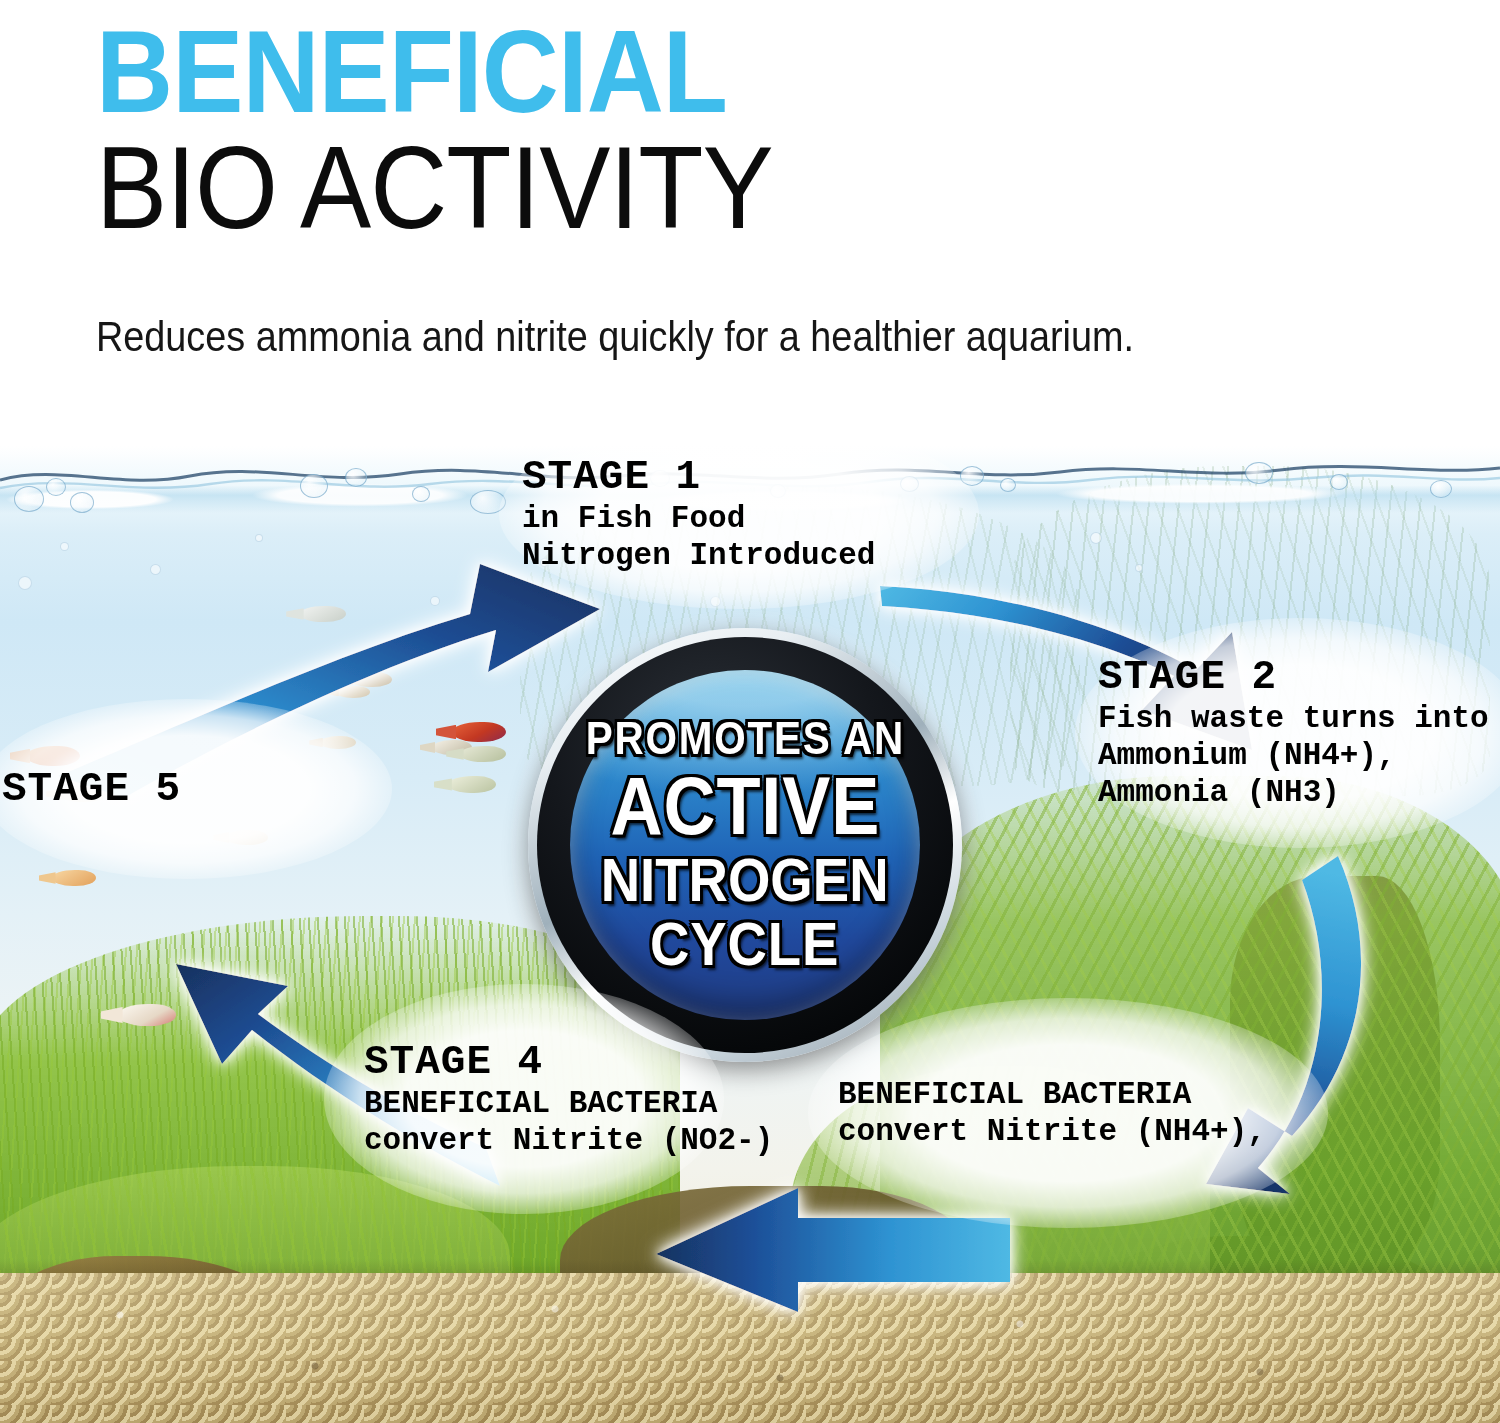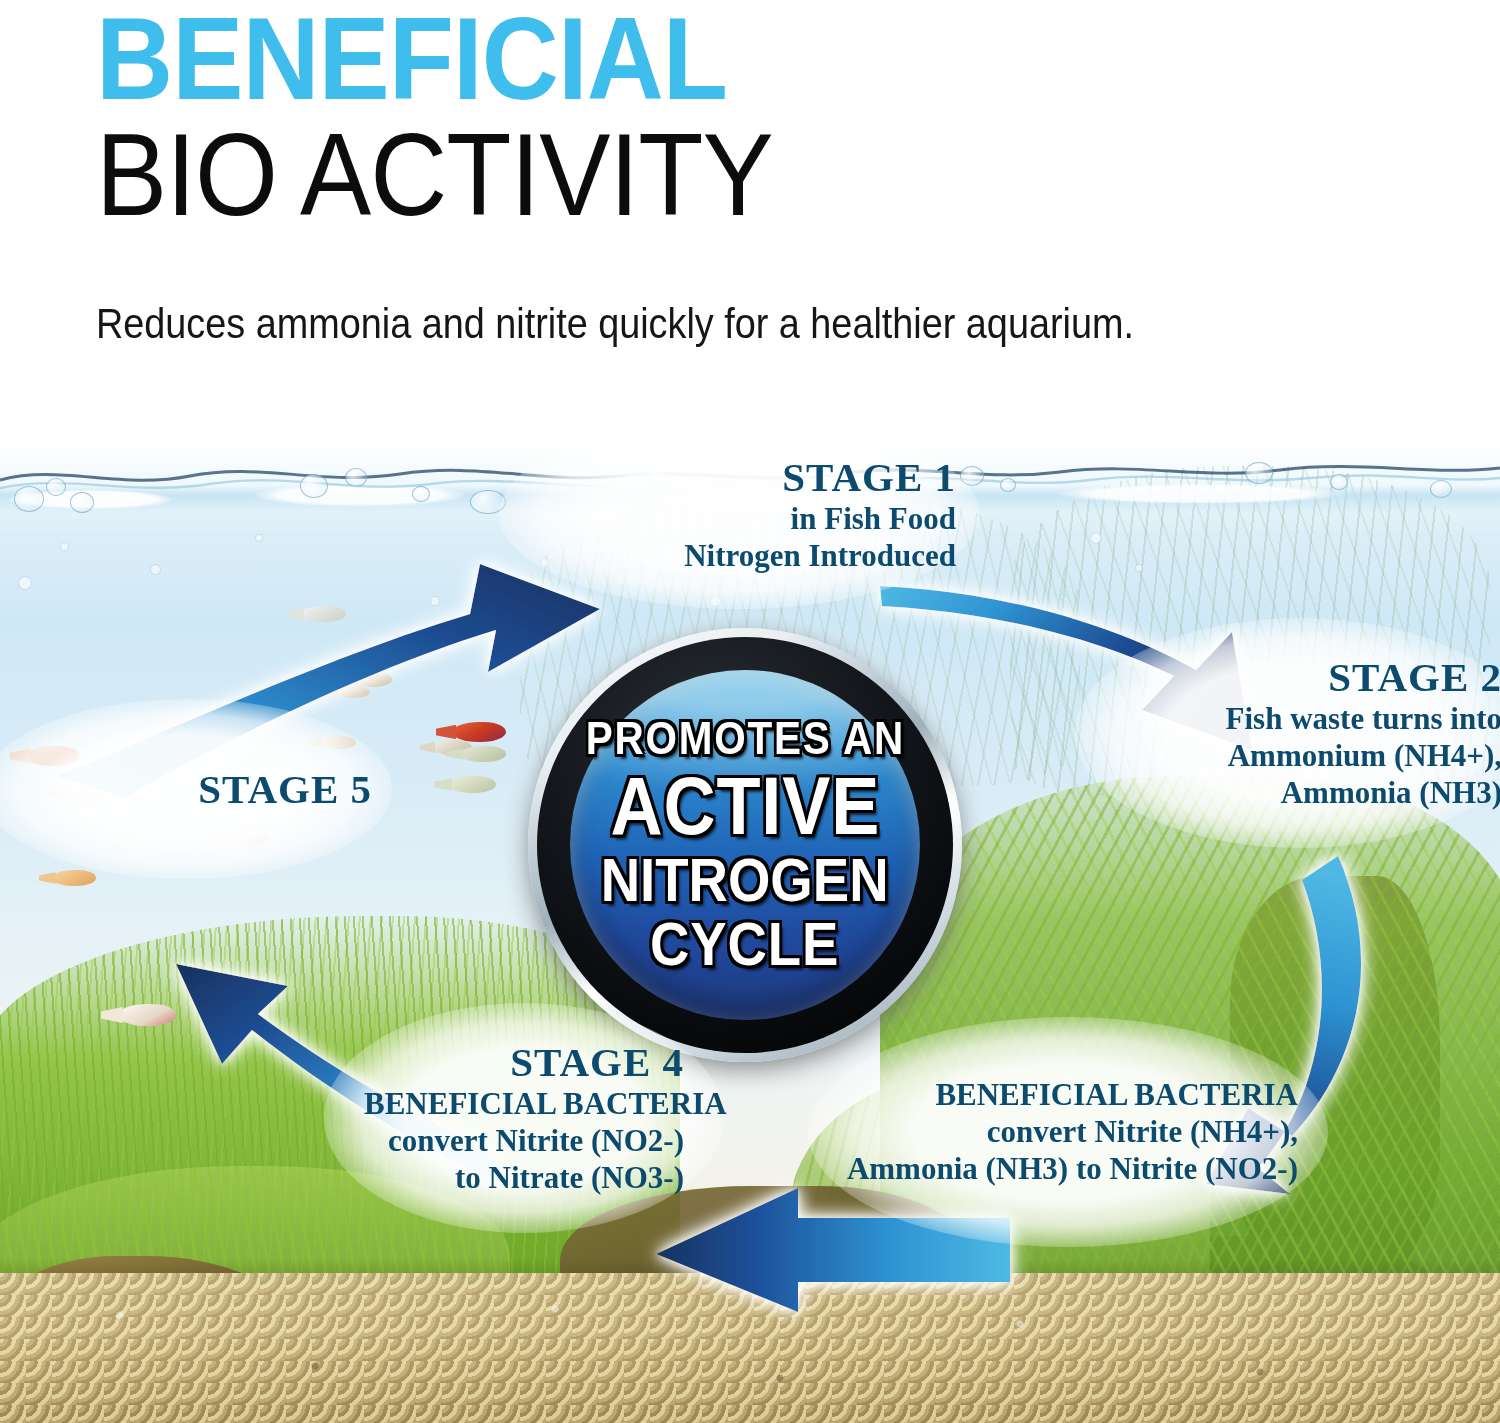--- a/index.html
+++ b/index.html
@@ -11,21 +11,21 @@
   #page{
     position:relative;
     width:1500px;
     height:1423px;
     overflow:hidden;
     background:#ffffff;
   }
 
   
   #header{
-    position:absolute; left:0; top:4px; width:1500px; height:446px;
+    position:absolute; left:0; top:17px; width:1500px; height:446px;
     background:#ffffff;
   }
   #title-beneficial{
     position:absolute; left:96px; top:-4px;
     font-size:116px; line-height:118px;
     font-weight:700;
     letter-spacing:-1px;
     color:#3FBDEC;
     font-family:"Liberation Sans Narrow","Liberation Sans",sans-serif;
     transform:scaleX(0.92); transform-origin:left top;
@@ -265,23 +265,23 @@
     transform:scaleX(0.88);
   }
   #badge-l1{ font-size:46px; margin-bottom:4px; letter-spacing:2px;}
   #badge-l2{ font-size:82px; margin-bottom:2px; letter-spacing:1px;}
   #badge-l3{ font-size:62px; margin-bottom:2px; letter-spacing:0px;}
   #badge-l4{ font-size:62px; letter-spacing:1px;}
 
   
   .stage{
     position:absolute;
-    text-align:right;
-    color:#0c4a6e;
-    font-family:Liberation Serif, serif;
+    text-align:left;
+    color:#000000;
+    font-family:Liberation Mono, monospace;
   }
   .stage .halo{
     position:absolute; left:50%; top:50%;
     transform:translate(-50%,-50%);
     border-radius:50%;
     background:radial-gradient(ellipse, rgba(255,255,255,.95) 0 42%, rgba(255,255,255,.75) 58%, rgba(255,255,255,0) 78%);
     z-index:0;
   }
   .stage .inner{ position:relative; z-index:1; }
   .stage .hd{
@@ -531,31 +531,29 @@
         <div class="bd">Ammonium (NH4+),</div>
         <div class="bd">Ammonia (NH3)</div>
       </div>
     </div>
 
     <div class="stage" id="stage3">
       <div class="halo"></div>
       <div class="inner">
         <div class="bd">BENEFICIAL BACTERIA</div>
         <div class="bd">convert Nitrite (NH4+),</div>
-        <div class="bd">Ammonia (NH3) to Nitrite (NO2-)</div>
       </div>
     </div>
 
     <div class="stage" id="stage4">
       <div class="halo"></div>
       <div class="inner">
         <div class="hd">STAGE 4</div>
         <div class="bd">BENEFICIAL BACTERIA</div>
         <div class="bd">convert Nitrite (NO2-)</div>
-        <div class="bd">to Nitrate (NO3-)</div>
       </div>
     </div>
 
     <div class="stage" id="stage5">
       <div class="halo"></div>
       <div class="inner">
         <div class="hd">STAGE 5</div>
       </div>
     </div>
 

